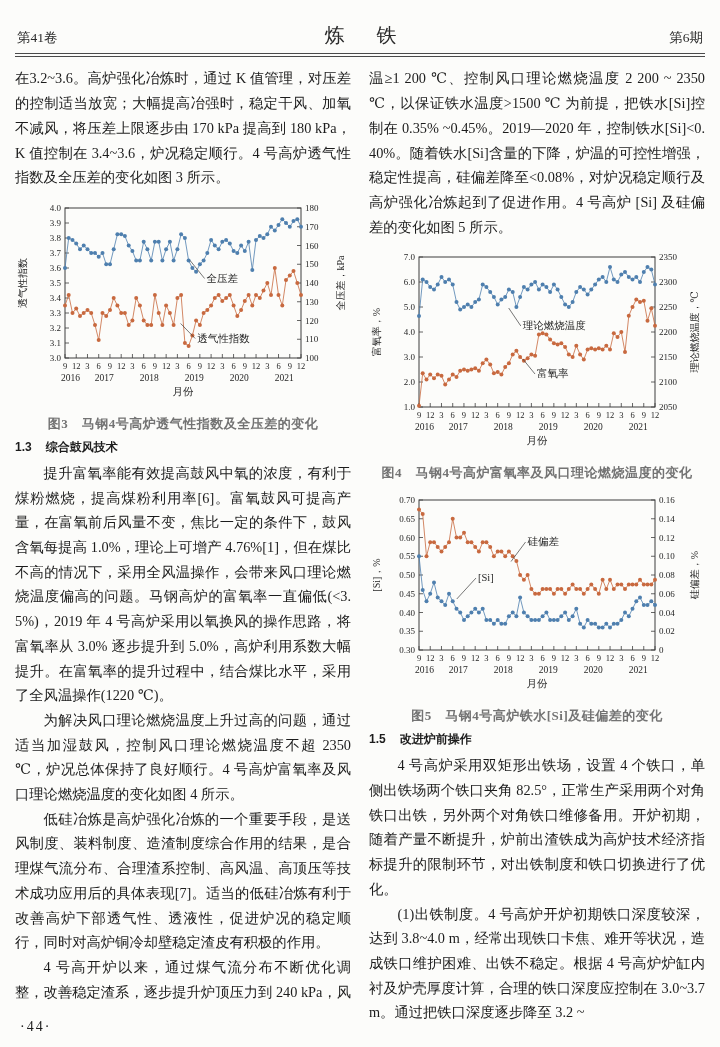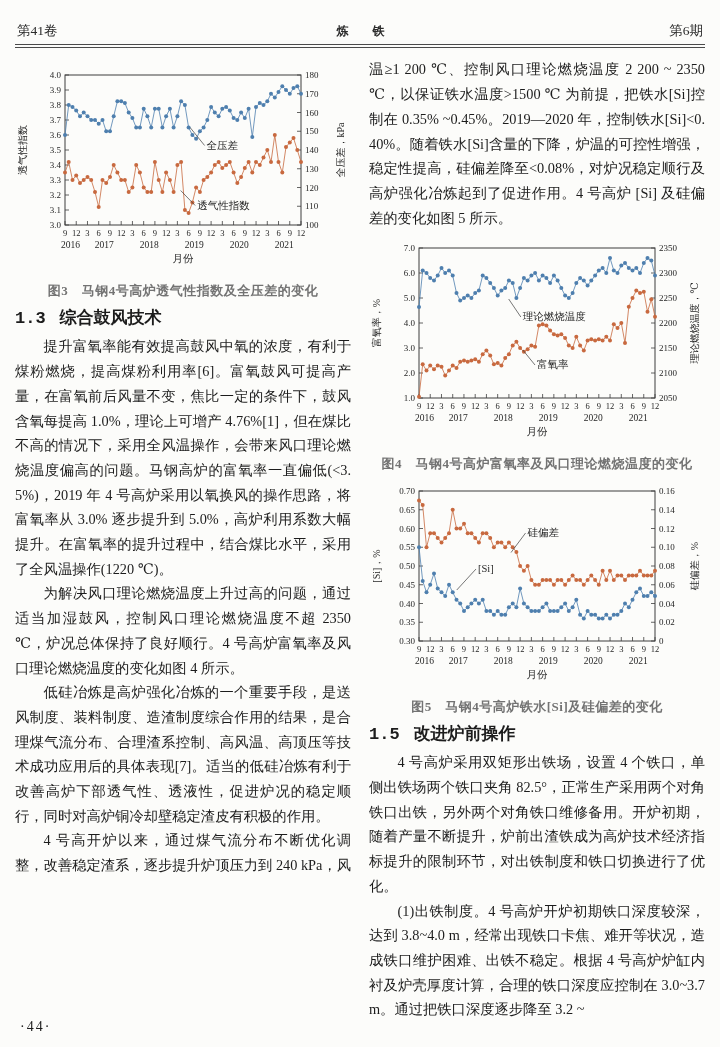--- a/index.html
+++ b/index.html
@@ -12,32 +12,32 @@
     font-family:"Liberation Serif","DejaVu Serif",serif;
     box-sizing:border-box;
     padding:16px 15px 0 15px;
     overflow:hidden;
   }
   .hdr{
     display:flex;justify-content:space-between;align-items:baseline;
     font-size:13.5px;color:#2b2b2b;
     padding:6px 2px 4px 2px;
   }
-  .hdr .mid{letter-spacing:6px;font-size:12px;font-weight:bold;}
+  .hdr .mid{letter-spacing:6px;font-size:20px;}
   .hrule{border-top:1.6px solid #4a4a4a;border-bottom:1.2px solid #4a4a4a;height:2.4px;margin-bottom:9px;}
   .cols{display:flex;gap:18px;}
   .col{width:336px;}
   p.body{
     font-size:14.3px;line-height:24.7px;text-align:justify;
     margin:0;word-break:break-all;
   }
   p.indent{text-indent:2em;}
   h3.sec{
-    font-size:17px;font-weight:bold;margin:6px 0 5px 0;
-    font-family:Liberation Mono, monospace;
+    font-size:12px;font-weight:bold;margin:6px 0 5px 0;
+    font-family:Liberation Sans, sans-serif;
   }
   h3.sec .secno{margin-right:14px;}
   figure{margin:10px 0 6px 0;text-align:center;}
   figure svg{display:block;}
   figcaption{
     font-size:13px;font-weight:bold;margin-top:3px;letter-spacing:.5px;
     color:#737373;
   }
   svg text{font-family:"Liberation Serif","DejaVu Serif",serif;fill:#262626;}
   .pageno{position:absolute;left:20px;bottom:12px;font-size:14px;letter-spacing:2px;margin-top:8px;}
@@ -50,20 +50,21 @@
   <div class="hdr">
     <span>第41卷</span>
     <span class="mid">炼　铁</span>
     <span>第6期</span>
   </div>
   <div class="hrule"></div>
 
   <div class="cols">
 
     <div class="col">
+      <p class="body">在3.2~3.6。高炉强化冶炼时，通过 K 值管理，对压差的控制适当放宽；大幅提高冶强时，稳定干风、加氧不减风，将压差上限逐步由 170 kPa 提高到 180 kPa，K 值控制在 3.4~3.6，炉况稳定顺行。4 号高炉透气性指数及全压差的变化如图 3 所示。</p>
 
       <figure>
         <svg width="336" height="212" viewBox="0 0 336 212">
             <rect x="50" y="8" width="236" height="150" fill="#fcfcfa" stroke="#3c3c3c" stroke-width="1"></rect>
             <line x1="50" y1="158" x2="54" y2="158" stroke="#3c3c3c" stroke-width="0.8"></line>
             <text x="46" y="161" text-anchor="end" font-size="9">3.0</text>
             <line x1="50" y1="143" x2="54" y2="143" stroke="#3c3c3c" stroke-width="0.8"></line>
             <text x="46" y="146" text-anchor="end" font-size="9">3.1</text>
             <line x1="50" y1="127.99999999999997" x2="54" y2="127.99999999999997" stroke="#3c3c3c" stroke-width="0.8"></line>
             <text x="46" y="130.99999999999997" text-anchor="end" font-size="9">3.2</text>

